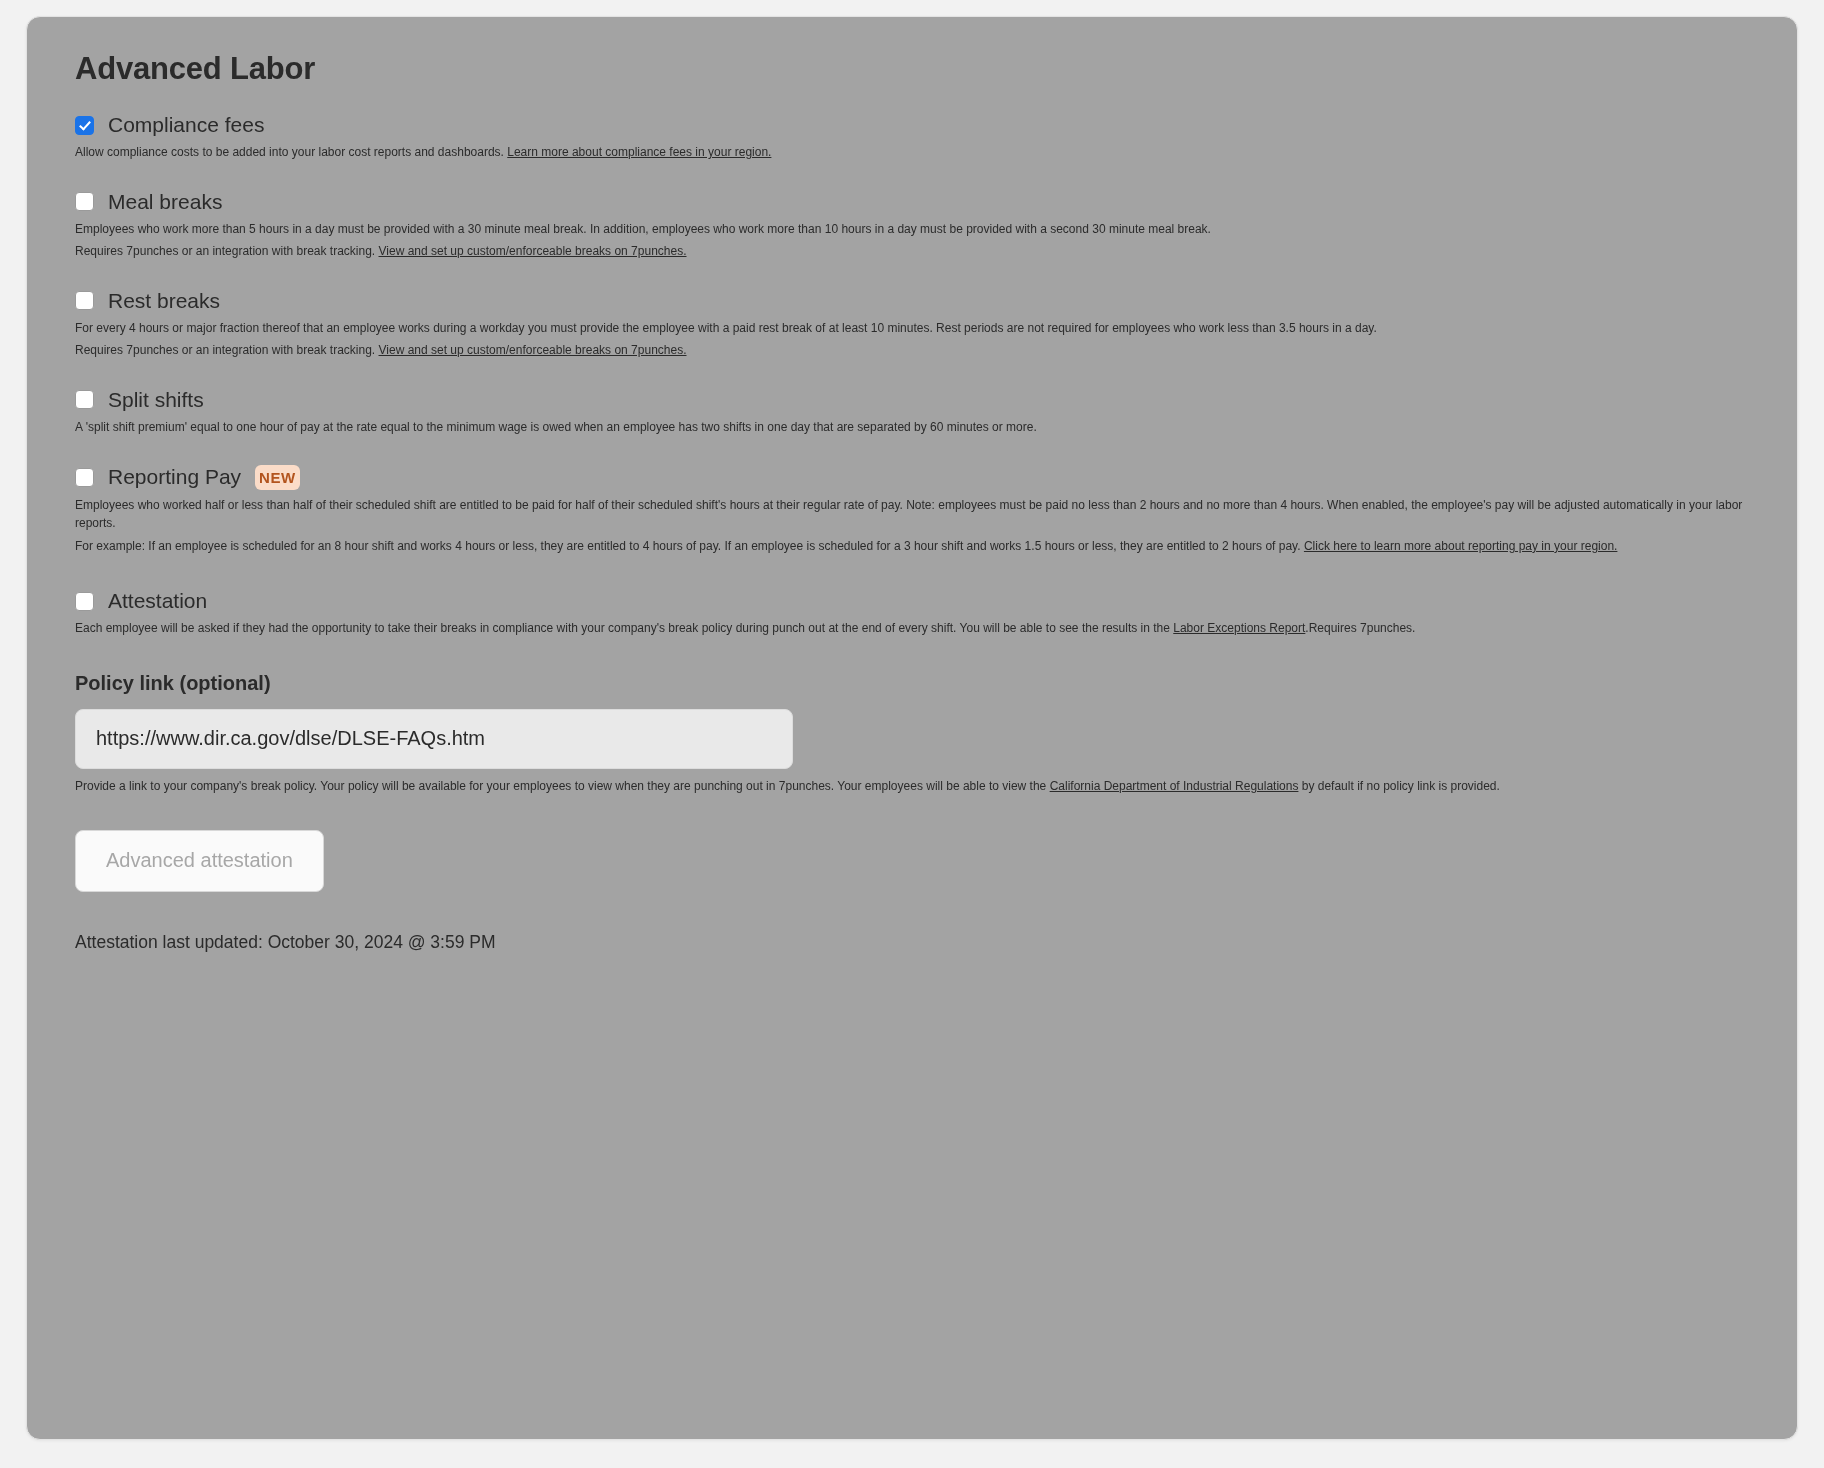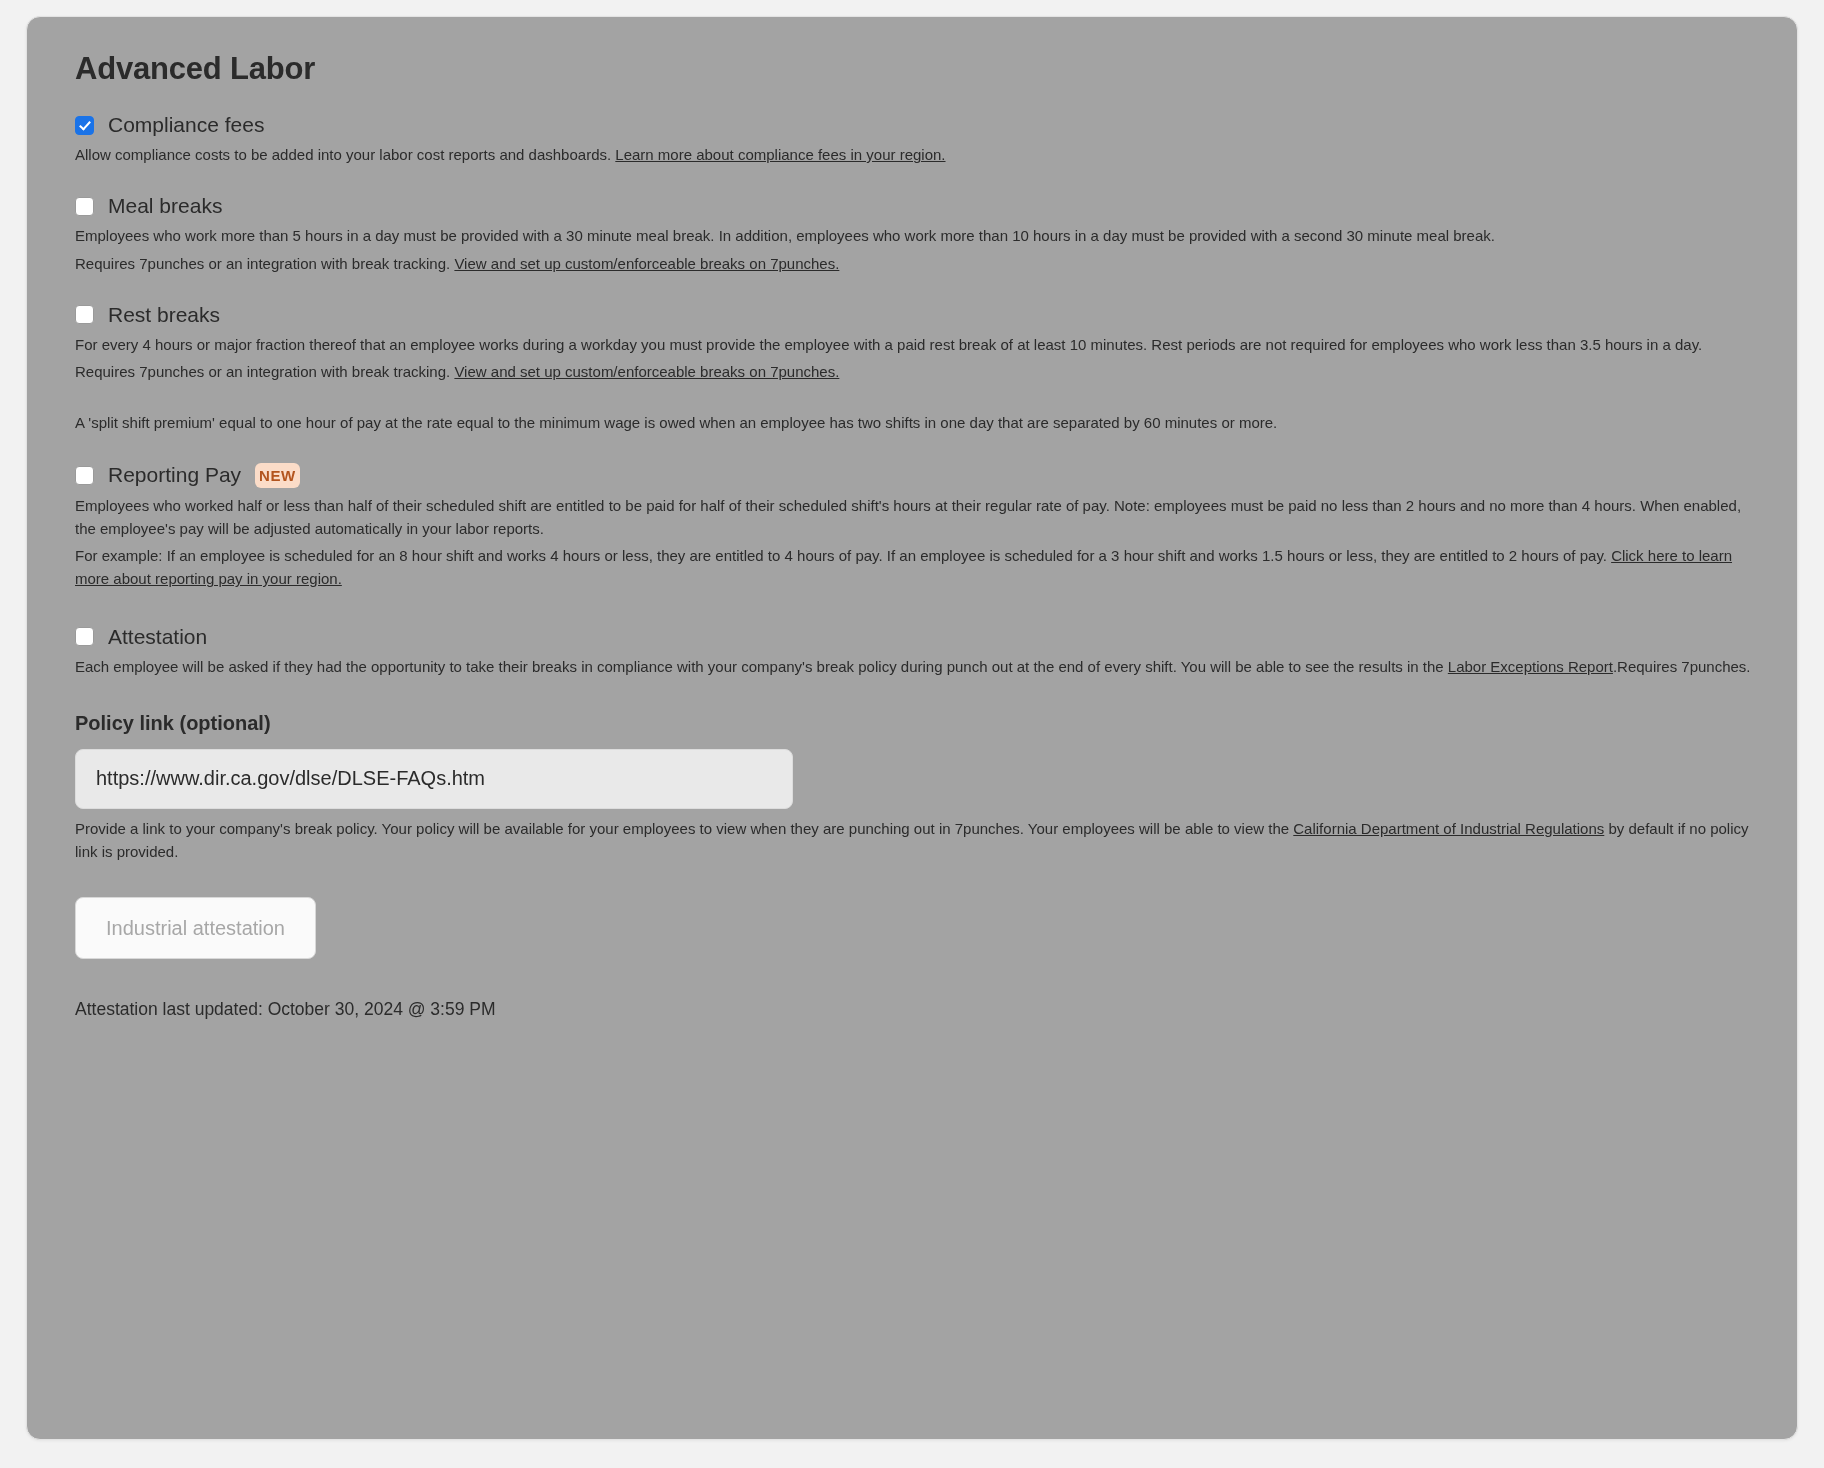--- a/index.html
+++ b/index.html
@@ -80,21 +80,21 @@
     display: inline-block;
     background: #fbdcc8;
     color: #b3541e;
     font-size: 15px;
     font-weight: bold;
     letter-spacing: 0.6px;
     padding: 4px 4px;
     border-radius: 6px;
   }
   .desc {
-    font-size: 15px;
+    font-size: 12px;
     line-height: 1.55;
     color: #2b2b2b;
     margin: 0 0 4px 0;
     max-width: 1700px;
   }
   .desc.gap-top {
   }
   .spacer-22 { height: 22px; }
   .spacer-28 { height: 28px; }
   a.link {
@@ -183,20 +183,24 @@
       <p class="desc gap-top">For every 4 hours or major fraction thereof that an employee works during a workday you must provide the employee with a paid rest break of at least 10 minutes. Rest periods are not required for employees who work less than 3.5 hours in a day.</p>
       <p class="desc">
         <span>Requires 7punches or an integration with break tracking. </span><a class="link">View and set up custom/enforceable breaks on 7punches.</a>
       </p>
     </div>
 
     <div class="spacer-22"></div>
 
     
     <div class="setting">
+      <div class="row">
+        <div class="cb"></div>
+        <span class="label">Split shifts</span>
+      </div>
       <p class="desc gap-top">A 'split shift premium' equal to one hour of pay at the rate equal to the minimum wage is owed when an employee has two shifts in one day that are separated by 60 minutes or more.</p>
     </div>
 
     <div class="spacer-22"></div>
 
     
     <div class="setting">
       <div class="row">
         <div class="cb"></div>
         <span class="label">Reporting Pay</span>
@@ -222,18 +226,18 @@
     </div>
 
     
     <div class="field-label">Policy link (optional)</div>
     <input class="policy-input" type="text" value="https://www.dir.ca.gov/dlse/DLSE-FAQs.htm" style="">
     <div style="height:8px"></div>
     <p class="desc gap-top">
       <span>Provide a link to your company's break policy. Your policy will be available for your employees to view when they are punching out in 7punches. Your employees will be able to view the </span><a class="link">California Department of Industrial Regulations</a><span> by default if no policy link is provided.</span>
     </p>
 
-    <button class="btn">Industrial attestation</button>
+    <button class="btn">Advanced attestation</button>
 
     <div class="footnote">Attestation last updated: October 30, 2024 @ 3:59 PM</div>
 
   </div>
 </div>
 
 </body></html>

